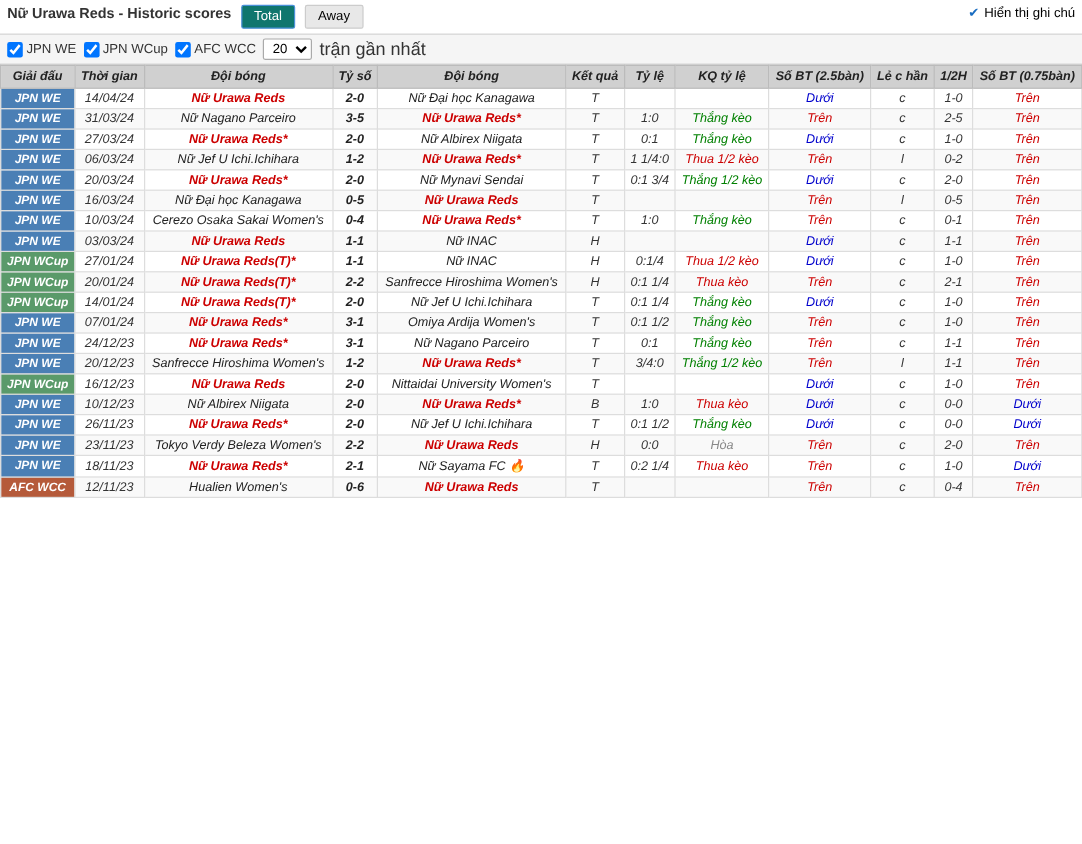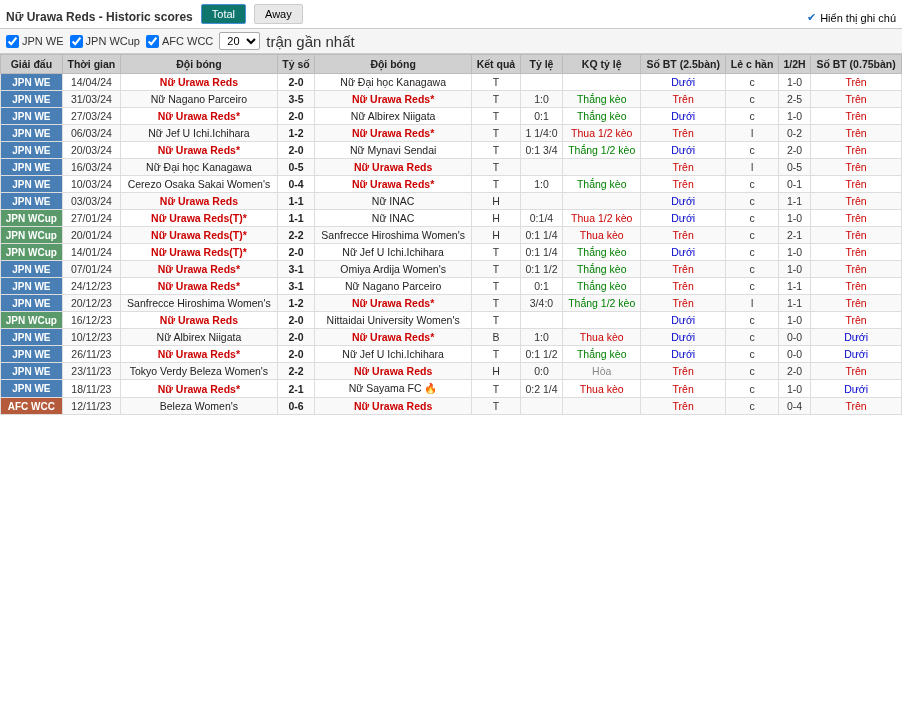--- a/index.html
+++ b/index.html
@@ -1,19 +1,19 @@
 <!DOCTYPE html>
 <html><head>
   <meta charset="utf-8">
   <style>
     * { margin: 0; padding: 0; box-sizing: border-box; }
     body { font-family: Arial, sans-serif; font-size: 11px; background: #fff; width: 902px; }
 
     .header-bar {
-      display: flex; align-items: flex-end; background: #fff; border-bottom: 1px solid #ccc;
+      display: flex; align-items: flex-start; background: #fff; border-bottom: 1px solid #ccc;
       padding: 4px 6px; gap: 8px;
     }
     .header-title { font-weight: bold; font-size: 12px; color: #333; flex: 0 0 auto; }
     .tab-btn {
       padding: 3px 10px; border: 1px solid #ccc; background: #e8e8e8;
       cursor: pointer; font-size: 11px; border-radius: 2px;
     }
     .tab-btn.active { background: #0f766e; color: #fff; border-color: #4a90d9; }
     .header-right { margin-left: auto; display: flex; align-items: center; gap: 4px; }
 
@@ -23,21 +23,21 @@
     }
     .filter-checkbox { display: flex; align-items: center; gap: 3px; }
     .filter-checkbox input { margin: 0; }
     .filter-label { font-size: 11px; color: #333; }
     .count-select {
       padding: 1px 3px; font-size: 11px; border: 1px solid #aaa;
       border-radius: 2px; background: #fff;
     }
     .recent-label { font-size: 15px; color: #333; }
 
-    table { width: 100%; border-collapse: collapse; }
+    table { width: 100%; border-collapse: collapse; font-style: italic; }
     thead tr { background: #d0d0d0; }
     thead th {
       border: 1px solid #bbb; padding: 3px 4px; text-align: center;
       font-size: 10.5px; font-weight: bold; color: #222;
     }
     tbody tr:nth-child(even) { background: #f9f9f9; }
     tbody tr:nth-child(odd) { background: #fff; }
     tbody td {
       border: 1px solid #ddd; padding: 2px 4px; text-align: center;
       font-size: 10.5px; color: #333;
@@ -362,21 +362,21 @@
     <td>0:2 1/4</td>
     <td style="color:#cc0000;">Thua kèo</td>
     <td style="color:#cc0000;">Trên</td>
     <td>c</td>
     <td>1-0</td>
     <td style="color:#0000cc;">Dưới</td>
   </tr>
       <tr>
     <td style="background:#b55a3a;color:#fff;font-weight:bold;font-size:10px;">AFC WCC</td>
     <td>12/11/23</td>
-    <td class="team-black">Beleza Women's</td>
+    <td class="team-black">Hualien Women's</td>
     <td class="score-bold">0-6</td>
     <td class="team-red">Nữ Urawa Reds</td>
     <td>T</td>
     <td></td>
     <td style=""></td>
     <td style="color:#cc0000;">Trên</td>
     <td>c</td>
     <td>0-4</td>
     <td style="color:#cc0000;">Trên</td>
   </tr>

